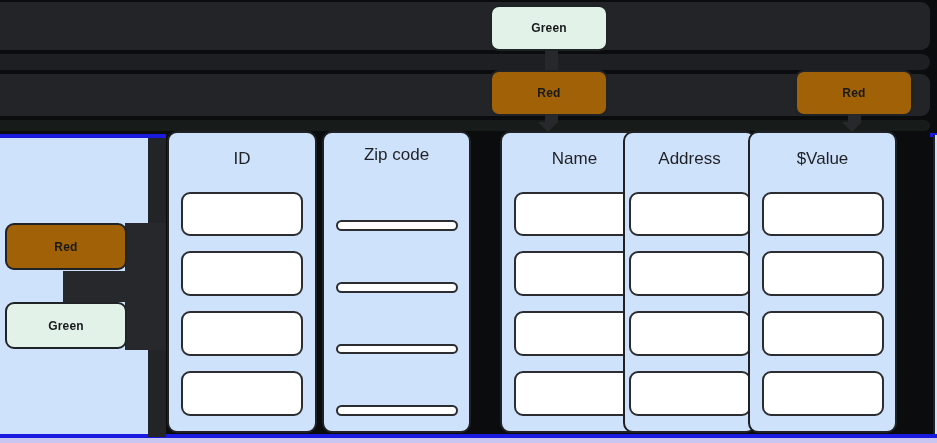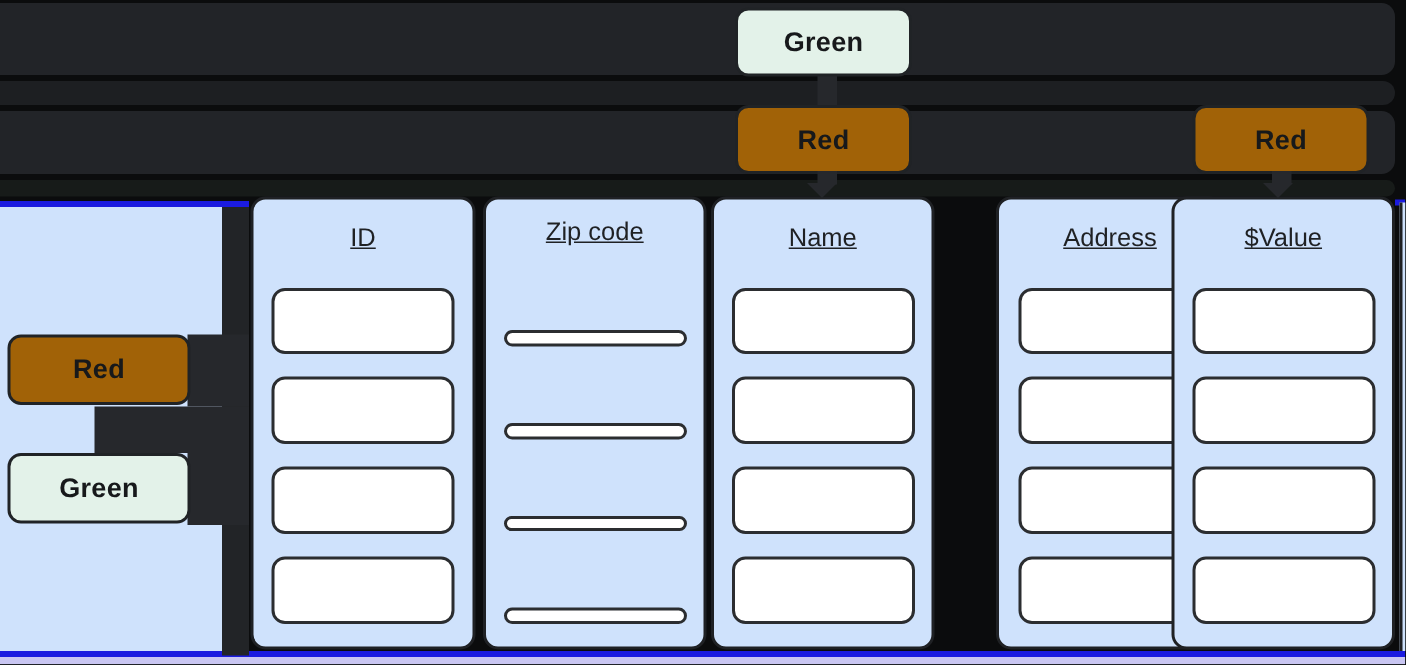--- a/index.html
+++ b/index.html
@@ -12,21 +12,21 @@
   .band{position:absolute;left:0;width:930px;background:#222428;border-radius:0 9px 9px 0;}
   .band-a{top:2px;height:48px;}
   .band-b{top:54px;height:16px;background:#1d1f22;}
   .band-c{top:74px;height:42px;}
   .band-d{top:120px;height:11px;background:#171b19;border-radius:0 6px 6px 0;}
   
   .chip{
     position:absolute;box-sizing:border-box;
     border:2px solid #202326;border-radius:9px;
     display:flex;align-items:center;justify-content:center;
-    font-weight:bold;font-size:18px;color:#17191b;
+    font-weight:bold;font-size:12px;color:#17191b;
     letter-spacing:.2px;
   }
   .chip-green{background:#e3f2e9;}
   .chip-red{background:#a16207;}
   
   .tab{position:absolute;background:#26282c;}
   .tri{
     position:absolute;width:0;height:0;
     border-left:10px solid transparent;border-right:10px solid transparent;
     border-top:10px solid #26282c;z-index:6;
@@ -40,21 +40,21 @@
   .connector{position:absolute;background:#26282c;}
   
   .column{
     position:absolute;top:131px;height:302px;box-sizing:border-box;
     background:#cfe2fc;border:2px solid #1f2124;border-radius:10px;
     display:flex;flex-direction:column;align-items:center;
     z-index:4;
   }
   .col-header{
     height:31px;display:flex;align-items:center;justify-content:center;
-    font-size:17px;color:#1f2124;margin-top:12px;margin-bottom:19px;text-decoration:underline;
+    font-size:17px;color:#1f2124;margin-top:12px;margin-bottom:19px;
   }
   .slot{
     box-sizing:border-box;width:122px;height:50px;margin-bottom:15px;
     background:#ffffff;border:2px solid #2b2d30;border-radius:9px;
   }
   .right-sliver{position:absolute;left:933px;top:135px;width:4px;height:299px;background:#cfe2fc;border-left:2px solid #1f2124;z-index:4;}
 </style>
 </head>
 <body>
 
@@ -106,35 +106,35 @@
     <div class="slot"></div>
     <div class="slot"></div>
   </div>
   <div class="column" style="left:322px;width:149px;gap:36px;">
     <div class="col-header">Zip code</div>
     <div class="slot"></div>
     <div class="slot"></div>
     <div class="slot"></div>
     <div class="slot"></div>
   </div>
-  <div class="column" style="left:474px;width:149px;">
+  <div class="column" style="left:500px;width:149px;">
     <div class="col-header">Name</div>
     <div class="slot"></div>
     <div class="slot"></div>
     <div class="slot"></div>
     <div class="slot"></div>
   </div>
-  <div class="column" style="left:664px;width:152px;text-align:center;">
+  <div class="column" style="left:623px;width:133px;text-align:center;">
     <div class="col-header">Address</div>
     <div class="slot"></div>
     <div class="slot"></div>
     <div class="slot"></div>
     <div class="slot"></div>
   </div>
-  <div class="column" style="left:781px;width:149px;text-align:right;">
+  <div class="column" style="left:748px;width:149px;text-align:right;">
     <div class="col-header">$Value</div>
     <div class="slot"></div>
     <div class="slot"></div>
     <div class="slot"></div>
     <div class="slot"></div>
   </div>
 
   <div class="right-sliver"></div>
 
   <div class="lavender"></div>

